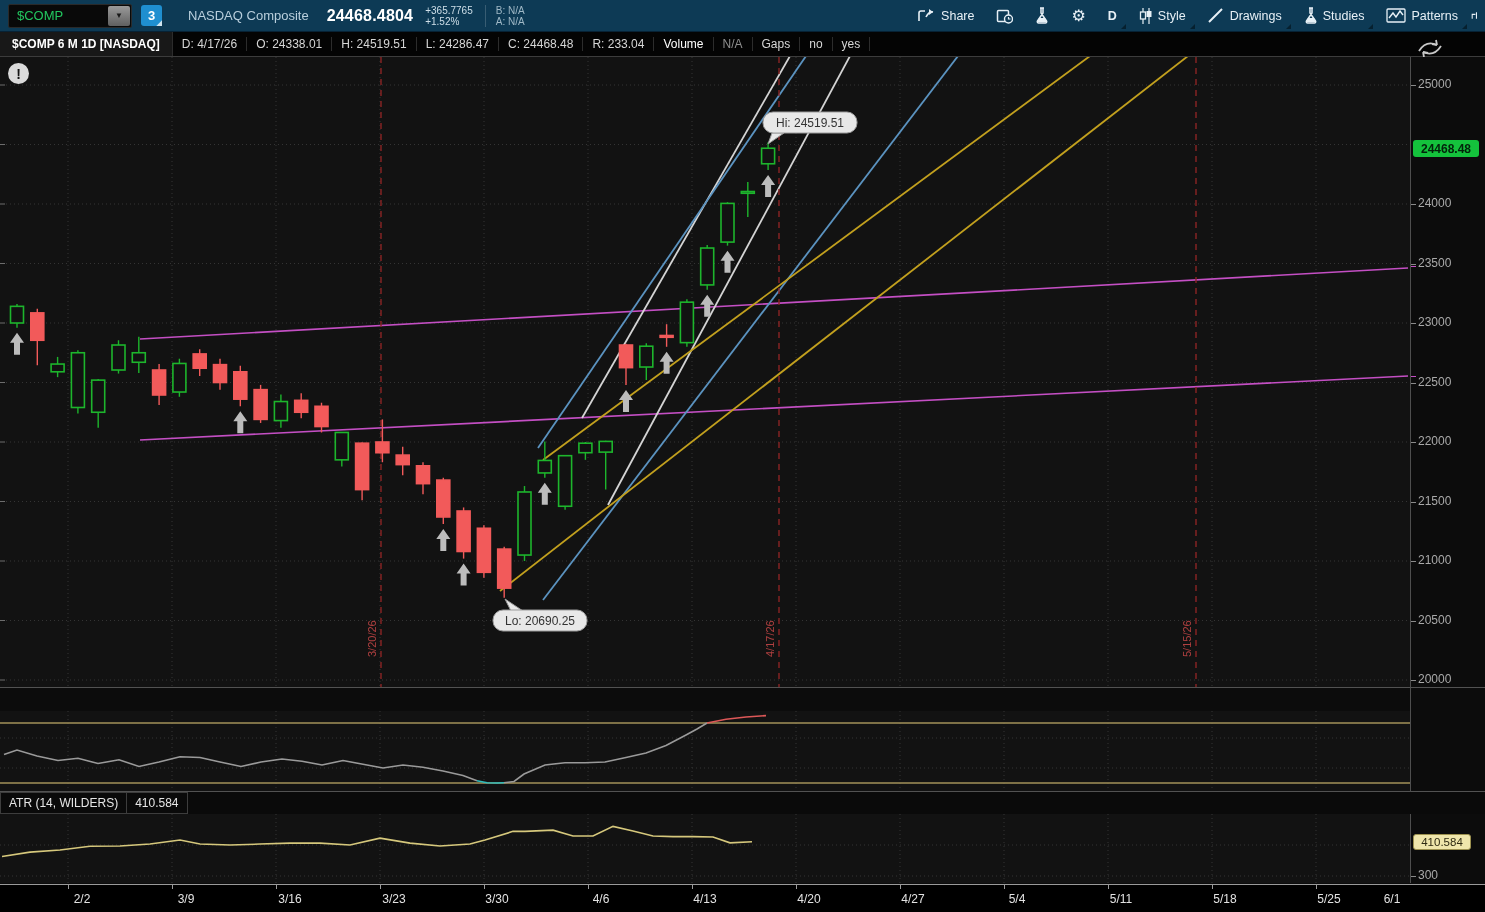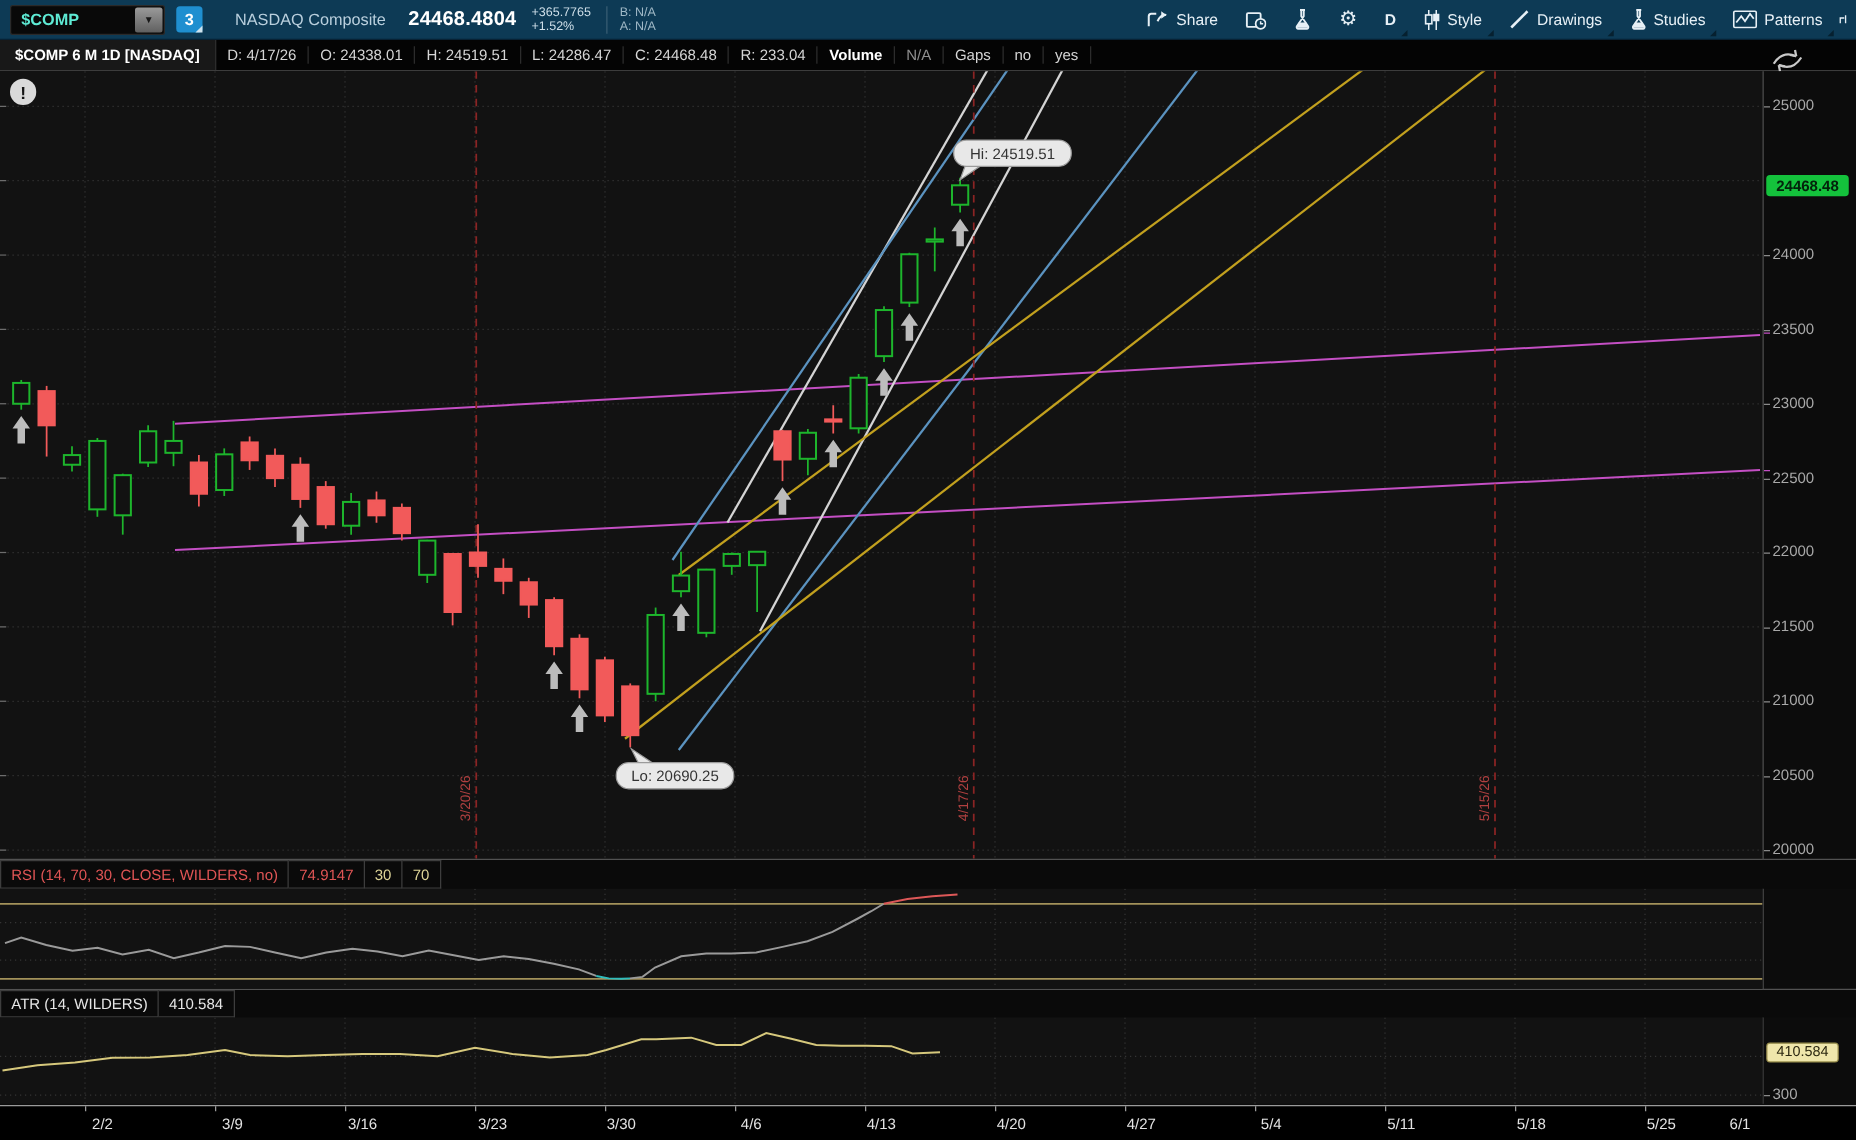--- a/index.html
+++ b/index.html
@@ -3,42 +3,42 @@
 <meta charset="utf-8">
 <style>
   html,body{margin:0;padding:0;background:#000;width:1485px;height:912px;overflow:hidden;
     font-family:"Liberation Sans",sans-serif;-webkit-font-smoothing:antialiased;}
   #app{position:relative;width:1485px;height:912px;background:#0c0c0c;}
   
   .topbar{position:absolute;left:0;top:0;width:1485px;height:32px;background:#0d3a55;
     display:flex;align-items:center;color:#dce9f2;font-size:12px;border-bottom:1px solid #072235;box-sizing:border-box;}
   .symbox{margin-left:8px;width:122px;height:22px;background:#090909;border:1px solid #2a2a2a;
     display:flex;align-items:center;border-radius:2px;}
-  .symbox .symtxt{flex:1;color:#5eead4;font-weight:bold;font-size:13px;padding-left:8px;}
+  .symbox .symtxt{flex:1;color:#22c55e;font-weight:normal;font-size:13px;padding-left:8px;}
   .symdd{width:22px;height:20px;margin-right:1px;background:linear-gradient(#9a9a9a,#606060);
     display:flex;align-items:center;justify-content:center;border-radius:2px;color:#181818;font-size:8px;}
   .grpbadge{position:relative;margin-left:9px;width:21px;height:21px;background:#1f8fd0;border-radius:3px;
     color:#fff;font-weight:bold;font-size:13px;display:flex;align-items:center;justify-content:center;}
   .grpbadge:after{content:"";position:absolute;right:-4px;bottom:-4px;border:4px solid transparent;border-left:4px solid #cfe3ee;transform:rotate(45deg);}
   .symname{margin-left:26px;color:#b9cfdd;font-size:13px;}
   .lastpx{margin-left:18px;color:#fff;font-weight:bold;font-size:16px;letter-spacing:.2px;}
   .chgblk{margin-left:12px;display:flex;flex-direction:column;line-height:11px;font-size:10px;color:#cfdfe9;}
   .bablk{margin-left:12px;padding-left:10px;border-left:1px solid rgba(255,255,255,.18);
     display:flex;flex-direction:column;line-height:11px;font-size:10px;color:#9fb8c6;}
   .tb-buttons{margin-left:auto;display:flex;align-items:center;height:32px;}
   .tbtn{position:relative;display:flex;align-items:center;gap:5px;padding:0 11px;height:32px;color:#e7f0f6;font-size:12.5px;cursor:default;}
   .tbtn svg{display:block;}
   .ddcorner{position:absolute;right:2px;bottom:3px;width:0;height:0;border-left:5px solid transparent;border-bottom:5px solid #06202f;}
   .clipped{width:16px;overflow:hidden;height:32px;display:flex;align-items:center;}
   
   .ohlcbar{position:absolute;left:0;top:32px;width:1485px;height:25px;background:#040404;display:flex;align-items:stretch;
     font-size:12px;color:#d6d6d6;border-bottom:1px solid #3c3c3c;box-sizing:border-box;}
   .ocell{display:flex;align-items:center;padding:0 9px;border-right:1px solid #2c2c2c;white-space:nowrap;}
   .ocell.title{background:#181818;color:#fff;font-weight:bold;padding:0 12px;}
-  .ocell.b{font-weight:bold;color:#fff;}
+  .ocell.b{font-weight:normal;color:#fff;}
   .ocell.dim{color:#8f8f8f;}
   
   .panel{position:absolute;left:0;background:#121212;}
   #mainsvg{position:absolute;left:0;top:57px;}
   .vdivider{position:absolute;left:1410px;top:57px;width:1px;height:826px;background:#4e4e4e;}
   .hsep{position:absolute;left:0;width:1485px;height:1px;background:#525252;}
   
   .axiscol{position:absolute;left:1411px;width:74px;overflow:hidden;color:#a9a9a9;font-size:12px;background:#0c0c0c;}
   .axlabel{position:absolute;left:7px;}
   .axtick{position:absolute;left:0;width:5px;height:1px;background:#8a8a8a;}
@@ -432,26 +432,20 @@
       <div class="axlabel" style="top: 615px;">20000</div>
       <div class="axtick" style="top: 208.88px; background: rgb(196, 79, 196);"></div>
       <div class="axtick" style="top: 318.955px; background: rgb(196, 79, 196);"></div>
       <div class="pricebadge" style="top: 83.2509px;">24468.48</div>
     </div>
 
   <div class="hsep" style="top:687px;"></div>
   <div class="hsep" style="top:791px;"></div>
   <div class="vdivider"></div>
 
-  <div class="studyrow" style="top:688px;height:23px;">
-    <div class="sbox rsi-t">RSI (14, 70, 30, CLOSE, WILDERS, no)</div>
-    <div class="sbox rsi-t">74.9147</div>
-    <div class="sbox lvl-t">30</div>
-    <div class="sbox lvl-t">70</div>
-  </div>
   <svg id="rsisvg" class="panel" style="top:711px;" width="1410" height="80" viewBox="0 0 1410 80">
       <line x1="68" y1="0" x2="68" y2="80" stroke="#343434" stroke-width="1" stroke-dasharray="1 3"></line>
       <line x1="172" y1="0" x2="172" y2="80" stroke="#343434" stroke-width="1" stroke-dasharray="1 3"></line>
       <line x1="276" y1="0" x2="276" y2="80" stroke="#343434" stroke-width="1" stroke-dasharray="1 3"></line>
       <line x1="380" y1="0" x2="380" y2="80" stroke="#343434" stroke-width="1" stroke-dasharray="1 3"></line>
       <line x1="484" y1="0" x2="484" y2="80" stroke="#343434" stroke-width="1" stroke-dasharray="1 3"></line>
       <line x1="588" y1="0" x2="588" y2="80" stroke="#343434" stroke-width="1" stroke-dasharray="1 3"></line>
       <line x1="692" y1="0" x2="692" y2="80" stroke="#343434" stroke-width="1" stroke-dasharray="1 3"></line>
       <line x1="796" y1="0" x2="796" y2="80" stroke="#343434" stroke-width="1" stroke-dasharray="1 3"></line>
       <line x1="900" y1="0" x2="900" y2="80" stroke="#343434" stroke-width="1" stroke-dasharray="1 3"></line>

